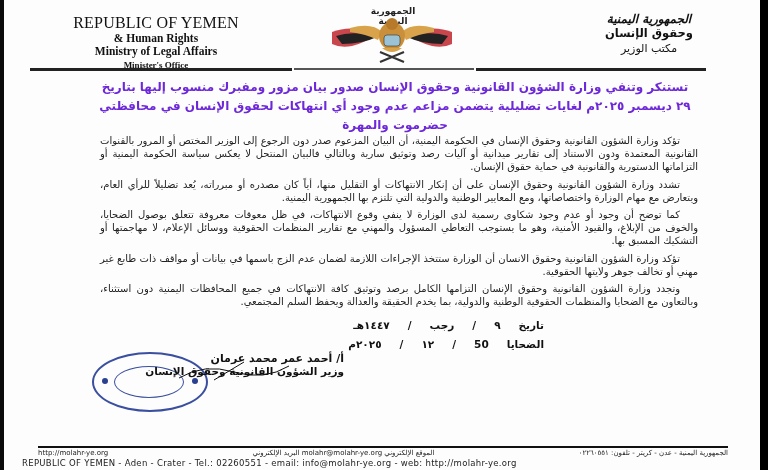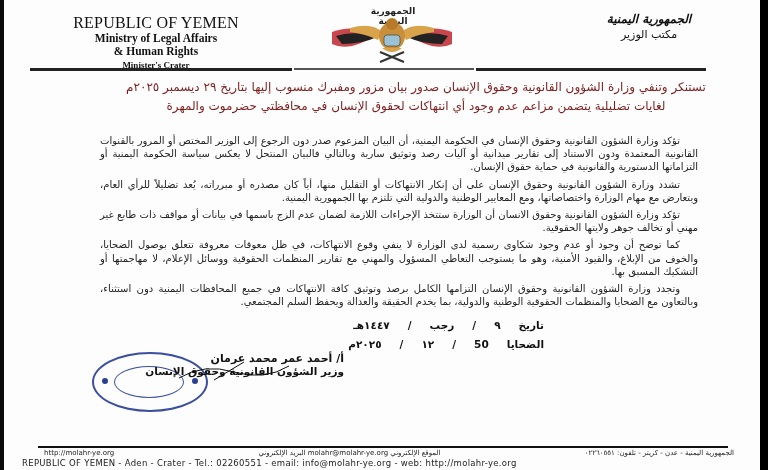--- a/index.html
+++ b/index.html
@@ -13,45 +13,45 @@
   .hdr-ar { position:absolute; left:555px; top:12px; width:180px; text-align:center; direction:rtl; color:#111; }
   .hdr-ar .a1 { font-size:12px; font-style:italic; font-weight:bold; }
   .hdr-ar .a2 { font-size:11.5px; font-weight:bold; line-height:14px; letter-spacing:1px; }
   .hdr-ar .a3 { font-size:11px; margin-top:2px; }
   .emblem { position:absolute; left:318px; top:2px; width:140px; height:62px; }
   .emblem .banner { position:absolute; left:40px; top:4px; width:62px; height:12px; font-size:9px; font-weight:bold; text-align:center; color:#222; direction:rtl; }
   .rule { position:absolute; height:3px; background:#222; top:68px; }
   .rule.l { left:26px; width:262px; }
   .rule.c { left:290px; width:180px; height:2px; background:#555; }
   .rule.r { left:472px; width:230px; }
-  .title { position:absolute; left:112px; top:78px; width:600px; direction:rtl; text-align:center; font-size:12px; font-weight:normal; line-height:19px; color:#7f1d1d; }
+  .title { position:absolute; left:91px; top:78px; width:600px; direction:rtl; text-align:center; font-size:12px; font-weight:bold; line-height:19px; color:#6d28d9; }
   .body { position:absolute; left:96px; top:134px; width:598px; direction:rtl; text-align:justify; font-size:10px; line-height:13.2px; color:#222; }
   .body p { margin:0 0 4px 0; text-indent:18px; }
   .dates { position:absolute; left:330px; top:316px; width:210px; direction:rtl; font-size:10.5px; font-weight:bold; color:#111; line-height:19px; }
   .dates .row { display:flex; gap:18px; }
   .sig { position:absolute; left:110px; top:352px; width:230px; direction:rtl; text-align:right; color:#111; font-weight:bold; }
   .sig .name { font-size:11px; }
   .sig .role { font-size:10.5px; }
   .stamp { position:absolute; left:88px; top:352px; width:112px; height:56px; border:2px solid #3a4fa0; border-radius:50%; }
   .stamp .inner { position:absolute; left:20px; top:12px; width:68px; height:30px; border:1.5px solid #3a4fa0; border-radius:50%; }
   .stamp .dot { position:absolute; top:24px; width:6px; height:6px; border-radius:50%; background:#2a3f90; }
   .foot-rule { position:absolute; left:34px; top:446px; width:690px; height:2px; background:#111; }
-  .foot1 { position:absolute; left:40px; top:449px; width:690px; font-size:7px; color:#222; white-space:nowrap; display:flex; justify-content:space-between; }
+  .foot1 { position:absolute; left:34px; top:449px; width:690px; font-size:7px; color:#222; white-space:nowrap; display:flex; justify-content:space-between; }
   .foot2 { position:absolute; left:18px; top:458px; width:690px; font-size:8.5px; color:#222; white-space:nowrap; letter-spacing:0.3px; }
 </style>
 </head>
 <body>
 
 <div class="page">
 
   <div class="hdr-en">
     <div class="t1">REPUBLIC OF YEMEN</div>
+    <div class="t2">&amp; Human Rights</div>
     <div class="t2">Ministry of Legal Affairs</div>
-    <div class="t2">&amp; Human Rights</div>
-    <div class="t3">Minister's Crater</div>
+    <div class="t3">Minister's Office</div>
   </div>
 
   <div class="emblem">
     <div class="banner">الجمهورية اليمنية</div>
     <svg width="140" height="62" viewBox="0 0 140 62" style="position:absolute;left:0;top:0;">
       <path d="M10 30 Q30 22 55 32 Q45 40 30 44 Q18 46 10 42 Z" fill="#c0272d" opacity="0.85"></path>
       <path d="M130 30 Q110 22 85 32 Q95 40 110 44 Q122 46 130 42 Z" fill="#c0272d" opacity="0.85"></path>
       <path d="M14 34 Q32 28 55 35 Q40 42 20 42 Z" fill="#222"></path>
       <path d="M126 34 Q108 28 85 35 Q100 42 120 42 Z" fill="#222"></path>
       <path d="M28 26 Q50 20 60 30 L56 38 Q44 32 28 30 Z" fill="#d8a34a"></path>
@@ -59,34 +59,35 @@
       <ellipse cx="70" cy="34" rx="13" ry="14" fill="#c98f3a"></ellipse>
       <circle cx="70" cy="22" r="6" fill="#b67a2a"></circle>
       <rect x="62" y="33" width="16" height="11" rx="3" fill="#9cc3d5" stroke="#333" stroke-width="0.6"></rect>
       <path d="M58 50 L82 60 M82 50 L58 60" stroke="#333" stroke-width="2"></path>
       <path d="M60 46 Q70 54 80 46" fill="#d8a34a"></path>
     </svg>
   </div>
 
   <div class="hdr-ar">
     <div class="a1">الجمهورية اليمنية</div>
+    <div class="a2">وحقوق الإنسان</div>
     <div class="a3">مكتب الوزير</div>
   </div>
 
   <div class="rule l"></div>
   <div class="rule c"></div>
   <div class="rule r"></div>
 
   <div class="title">تستنكر وتنفي وزارة الشؤون القانونية وحقوق الإنسان صدور بيان مزور ومفبرك منسوب إليها بتاريخ ٢٩ ديسمبر ٢٠٢٥م لغايات تضليلية يتضمن مزاعم عدم وجود أي انتهاكات لحقوق الإنسان في محافظتي حضرموت والمهرة</div>
 
   <div class="body">
     <p>تؤكد وزارة الشؤون القانونية وحقوق الإنسان في الحكومة اليمنية، أن البيان المزعوم صدر دون الرجوع إلى الوزير المختص أو المرور بالقنوات القانونية المعتمدة ودون الاستناد إلى تقارير ميدانية أو آليات رصد وتوثيق سارية وبالتالي فالبيان المنتحل لا يعكس سياسة الحكومة اليمنية أو التزاماتها الدستورية والقانونية في حماية حقوق الإنسان.</p>
     <p>تشدد وزارة الشؤون القانونية وحقوق الإنسان على أن إنكار الانتهاكات أو التقليل منها، أياً كان مصدره أو مبرراته، يُعد تضليلاً للرأي العام، ويتعارض مع مهام الوزارة واختصاصاتها، ومع المعايير الوطنية والدولية التي تلتزم بها الجمهورية اليمنية.</p>
+    <p>كما توضح أن وجود أو عدم وجود شكاوى رسمية لدى الوزارة لا ينفي وقوع الانتهاكات، في ظل معوقات معروفة تتعلق بوصول الضحايا، والخوف من الإبلاغ، والقيود الأمنية، وهو ما يستوجب التعاطي المسؤول والمهني مع تقارير المنظمات الحقوقية ووسائل الإعلام، لا مهاجمتها أو التشكيك المسبق بها.</p>
     <p>تؤكد وزارة الشؤون القانونية وحقوق الانسان أن الوزارة ستتخذ الإجراءات اللازمة لضمان عدم الزج باسمها في بيانات أو مواقف ذات طابع غير مهني أو تخالف جوهر ولايتها الحقوقية.</p>
-    <p>كما توضح أن وجود أو عدم وجود شكاوى رسمية لدى الوزارة لا ينفي وقوع الانتهاكات، في ظل معوقات معروفة تتعلق بوصول الضحايا، والخوف من الإبلاغ، والقيود الأمنية، وهو ما يستوجب التعاطي المسؤول والمهني مع تقارير المنظمات الحقوقية ووسائل الإعلام، لا مهاجمتها أو التشكيك المسبق بها.</p>
     <p>وتجدد وزارة الشؤون القانونية وحقوق الإنسان التزامها الكامل برصد وتوثيق كافة الانتهاكات في جميع المحافظات اليمنية دون استثناء، وبالتعاون مع الضحايا والمنظمات الحقوقية الوطنية والدولية، بما يخدم الحقيقة والعدالة ويحفظ السلم المجتمعي.</p>
   </div>
 
   <div class="dates">
     <div class="row">
       <span>تاريخ</span>
       <span>٩</span>
       <span>/</span>
       <span>رجب</span>
       <span>/</span>

